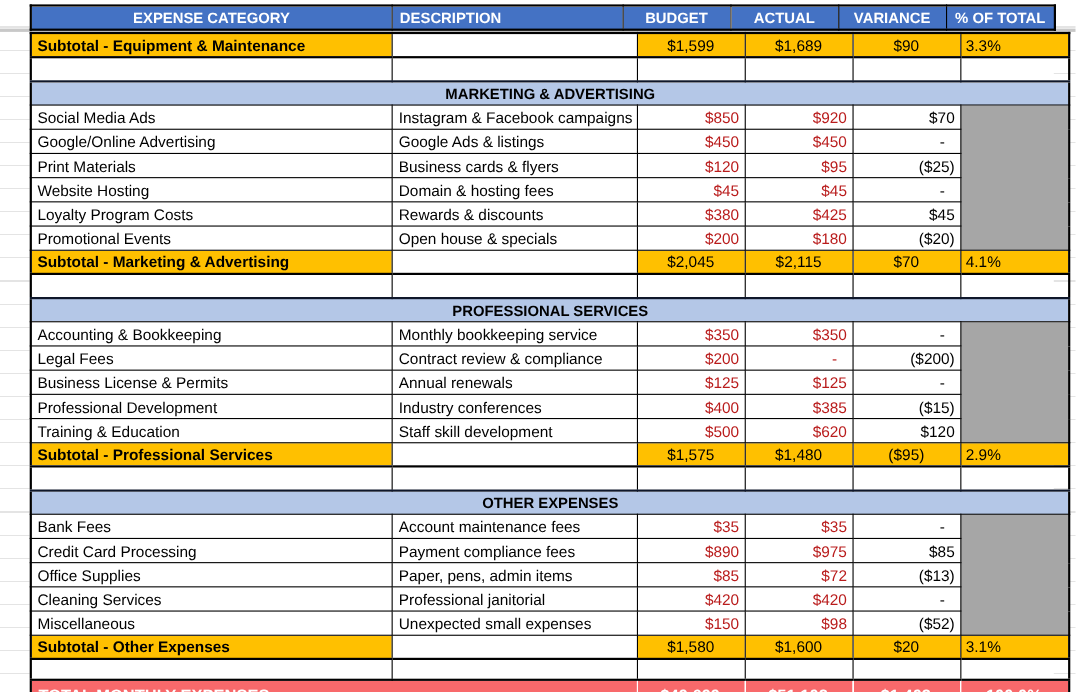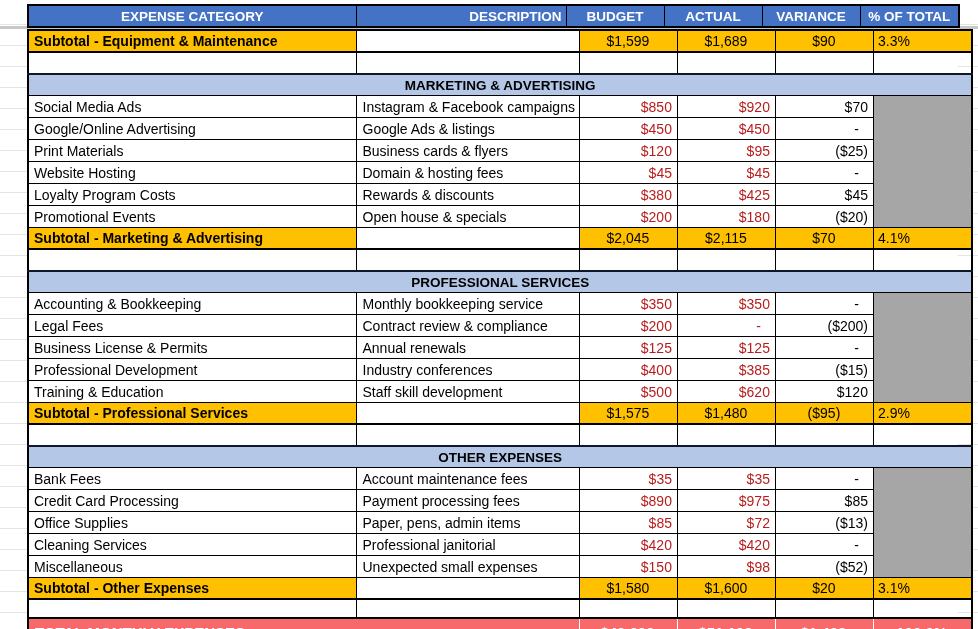--- a/index.html
+++ b/index.html
@@ -24,21 +24,21 @@
   table { border:2px solid #000; }
   td {
     border:1px solid #000; padding:0 4px; vertical-align:middle;
     font-size:14px; color:#000; white-space:nowrap; overflow:hidden; height:21px;
   }
   
   #hdr td {
     background:#4472C4; color:#fff; font-weight:bold; text-align:center;
     font-size:13.5px; height:20px;
   }
-  #hdr td.desc-h { text-align:right; padding-left:7px; }
+  #hdr td.desc-h { text-align:left; padding-left:7px; }
   
   tr.sect td {
     background:#B4C7E7; font-weight:bold; text-align:center; font-size:13.5px;
     border-top:2px solid #0f172a; border-bottom:1px solid #000; height:20px;
   }
   
   tr.sub td { background:#FFC000; border-bottom:2px solid #000; height:20px; }
   tr.sub td.lbl { font-weight:bold; padding-left:5px; }
   tr.sub td.desc-w { background:#ffffff; }
   tr.sub td.pct { }
@@ -249,21 +249,21 @@
     <tr>
       <td class="cat">Bank Fees</td>
       <td class="desc">Account maintenance fees</td>
       <td class="num">$35</td>
       <td class="num">$35</td>
       <td class="var dash">-</td>
       <td class="gray" rowspan="5"></td>
     </tr>
     <tr>
       <td class="cat">Credit Card Processing</td>
-      <td class="desc">Payment processing fees</td>
+      <td class="desc">Payment compliance fees</td>
       <td class="num">$890</td>
       <td class="num">$975</td>
       <td class="var">$85</td>
     </tr>
     <tr>
       <td class="cat">Office Supplies</td>
       <td class="desc">Paper, pens, admin items</td>
       <td class="num">$85</td>
       <td class="num">$72</td>
       <td class="var">($13)</td>

